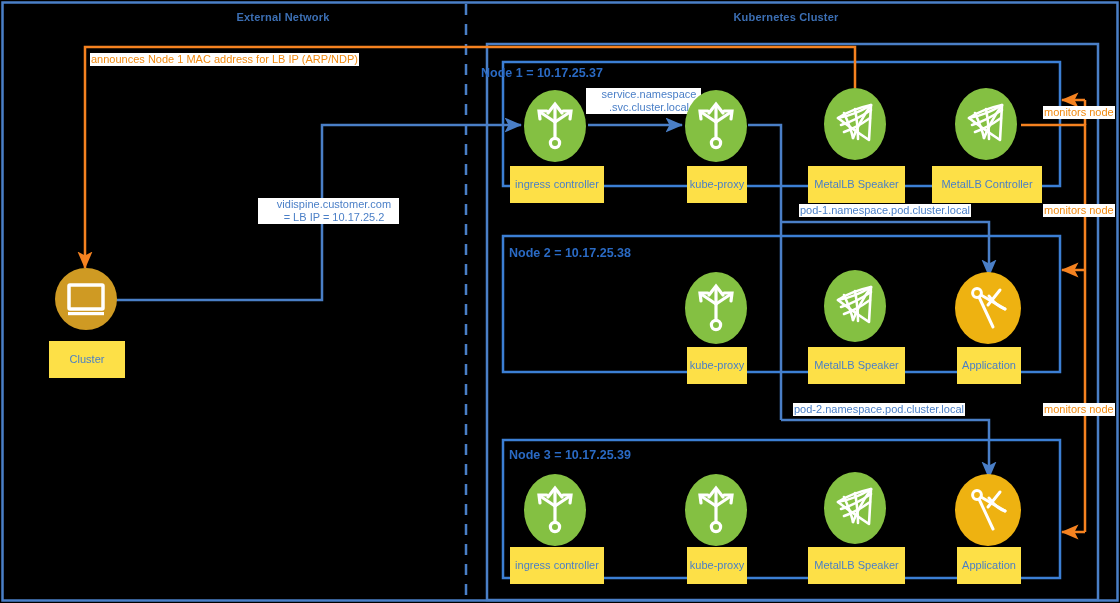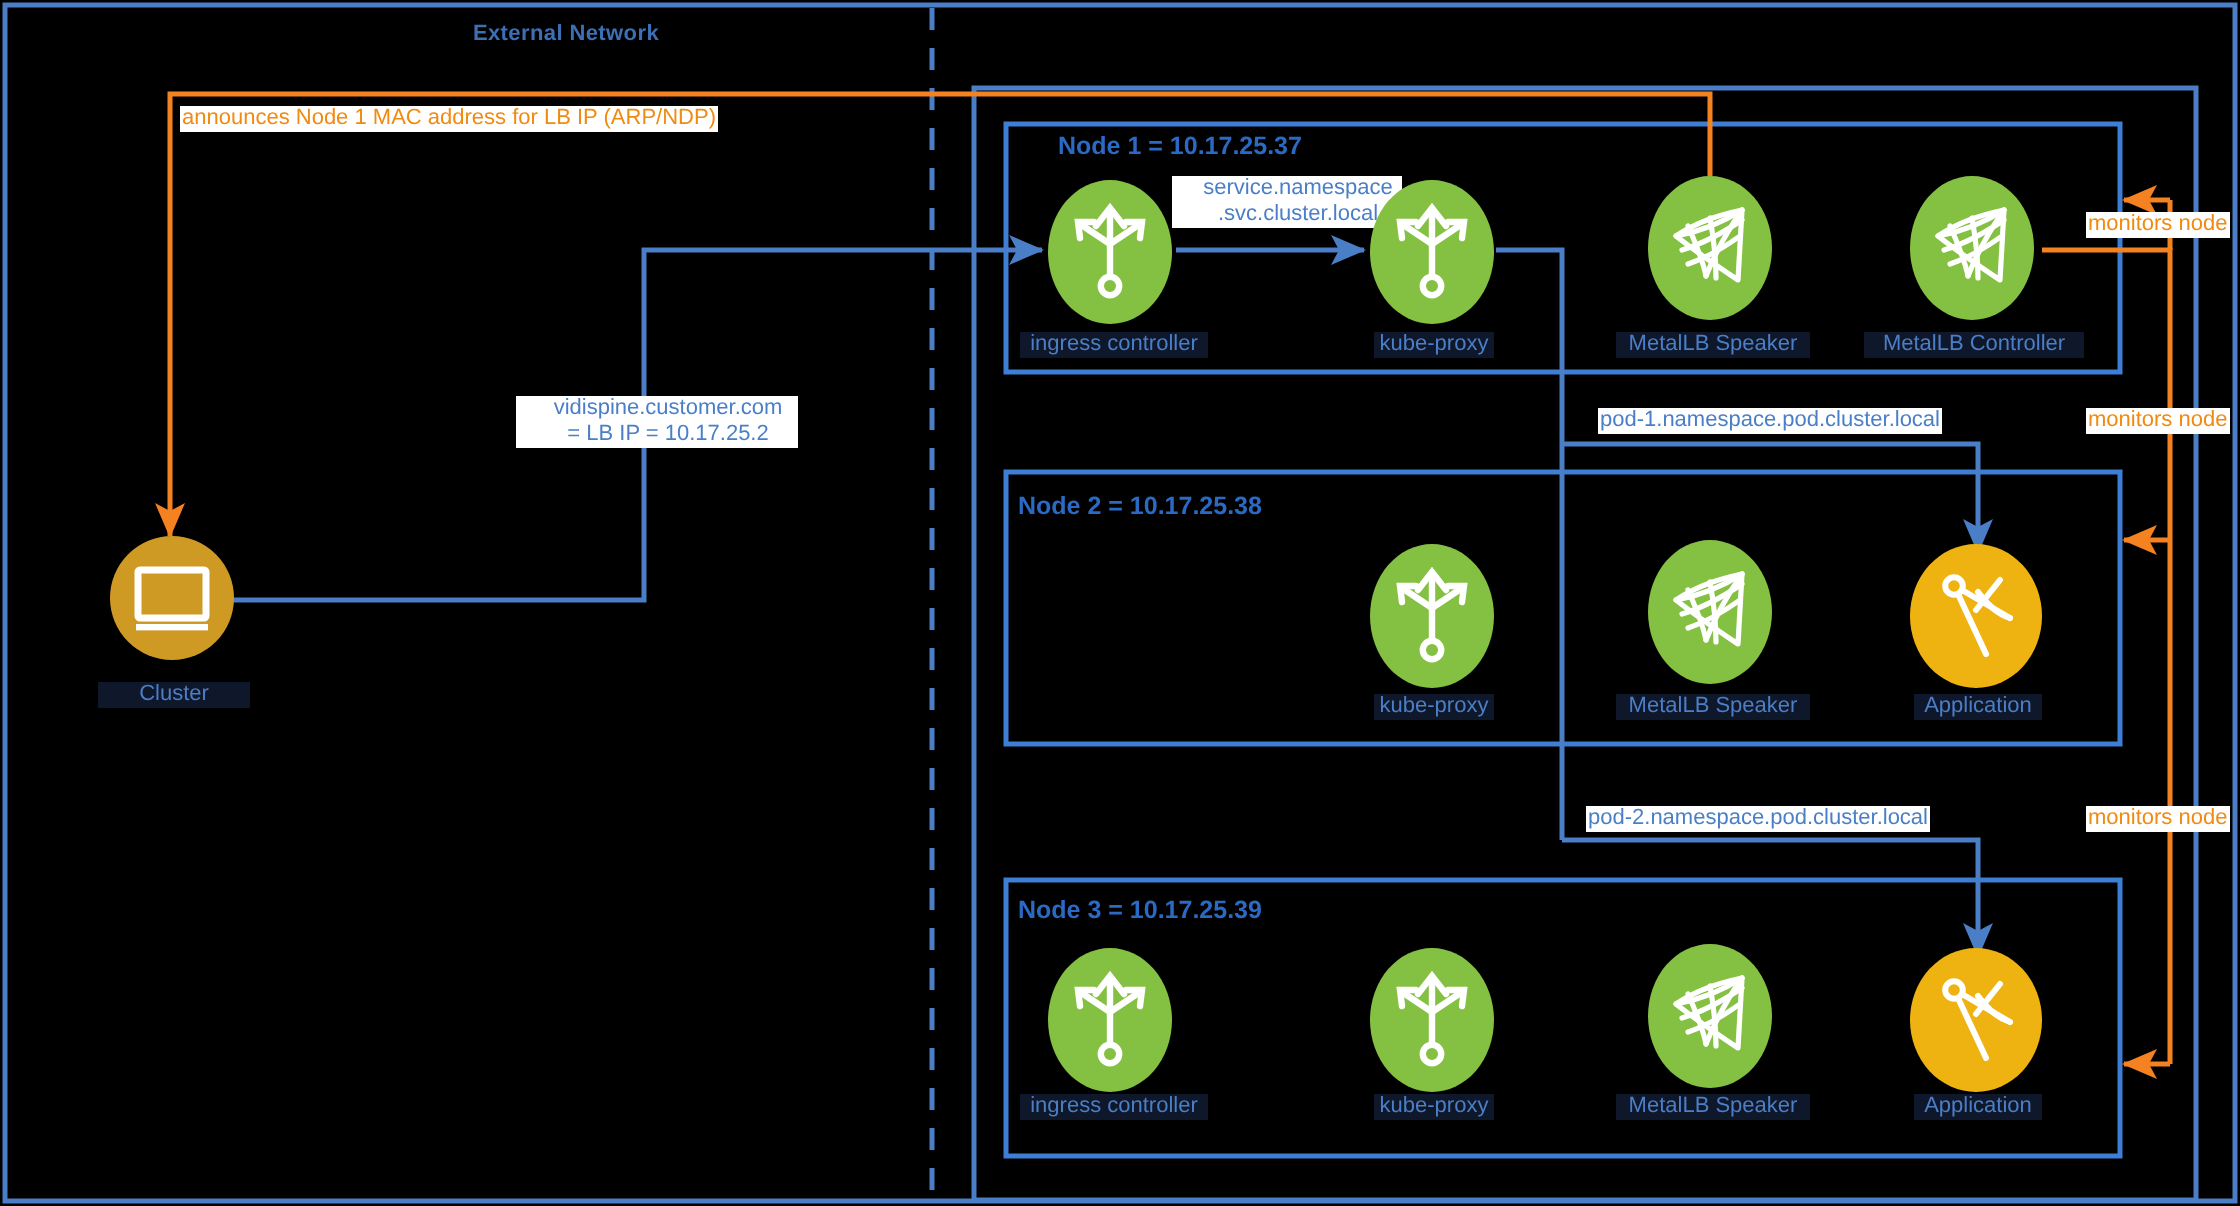--- a/index.html
+++ b/index.html
@@ -63,25 +63,25 @@
   
   .icon {
     position: absolute;
     width: 62px;
     height: 72px;
   }
   .icon svg { display: block; width: 100%; height: 100%; }
   .icon-caption {
     position: absolute;
     color: #4a7fc7;
-    background: #0f172a;
+    background: #fde047;
     font-size: 11px;
     line-height: 13px;
     white-space: nowrap;
-    padding: 0 1px;
+    padding: 12px 1px;
     text-align: center;
   }
 </style>
 </head>
 <body>
 
 <div id="stage">
 
   <svg id="svg-layer" viewBox="0 0 1120 603" xmlns="http://www.w3.org/2000/svg">
     <defs>
@@ -119,22 +119,23 @@
 
     <path d="M 1085 100 L 1075 100 L 1075 100 L 1062 100" fill="none" stroke="#f58220" stroke-width="2.5" marker-end="url(#arrow-orange)"></path>
     <path d="M 1085 125 L 1085 100" fill="none" stroke="#f58220" stroke-width="2.5"></path>
 
     <path d="M 1085 270 L 1062 270" fill="none" stroke="#f58220" stroke-width="2.5" marker-end="url(#arrow-orange)"></path>
 
     <path d="M 1085 532 L 1062 532" fill="none" stroke="#f58220" stroke-width="2.5" marker-end="url(#arrow-orange)"></path>
   </svg>
 
   <div class="zone-title" style="left:133px; top:11px; width:300px;">External Network</div>
-
-  <div class="node-title" style="left:529px; top:66px;">Node 1 = 10.17.25.37</div>
+  <div class="zone-title" style="left:636px; top:11px; width:300px;">Kubernetes Cluster</div>
+
+  <div class="node-title" style="left:481px; top:66px;">Node 1 = 10.17.25.37</div>
   <div class="node-title" style="left:509px; top:246px;">Node 2 = 10.17.25.38</div>
   <div class="node-title" style="left:509px; top:448px;">Node 3 = 10.17.25.39</div>
 
   <div class="orange-label" style="left:90px; top:53px;">announces Node 1 MAC address for LB IP (ARP/NDP)</div>
 
   <div class="blue-label center" style="left:258px; top:198px; width:128px;">vidispine.customer.com</div>
   <div class="blue-label center" style="left:258px; top:211px; width:128px;">= LB IP = 10.17.25.2</div>
 
   <div class="blue-label center" style="left:586px; top:88px; width:102px;">service.namespace</div>
   <div class="blue-label center" style="left:586px; top:101px; width:102px;">.svc.cluster.local</div>

